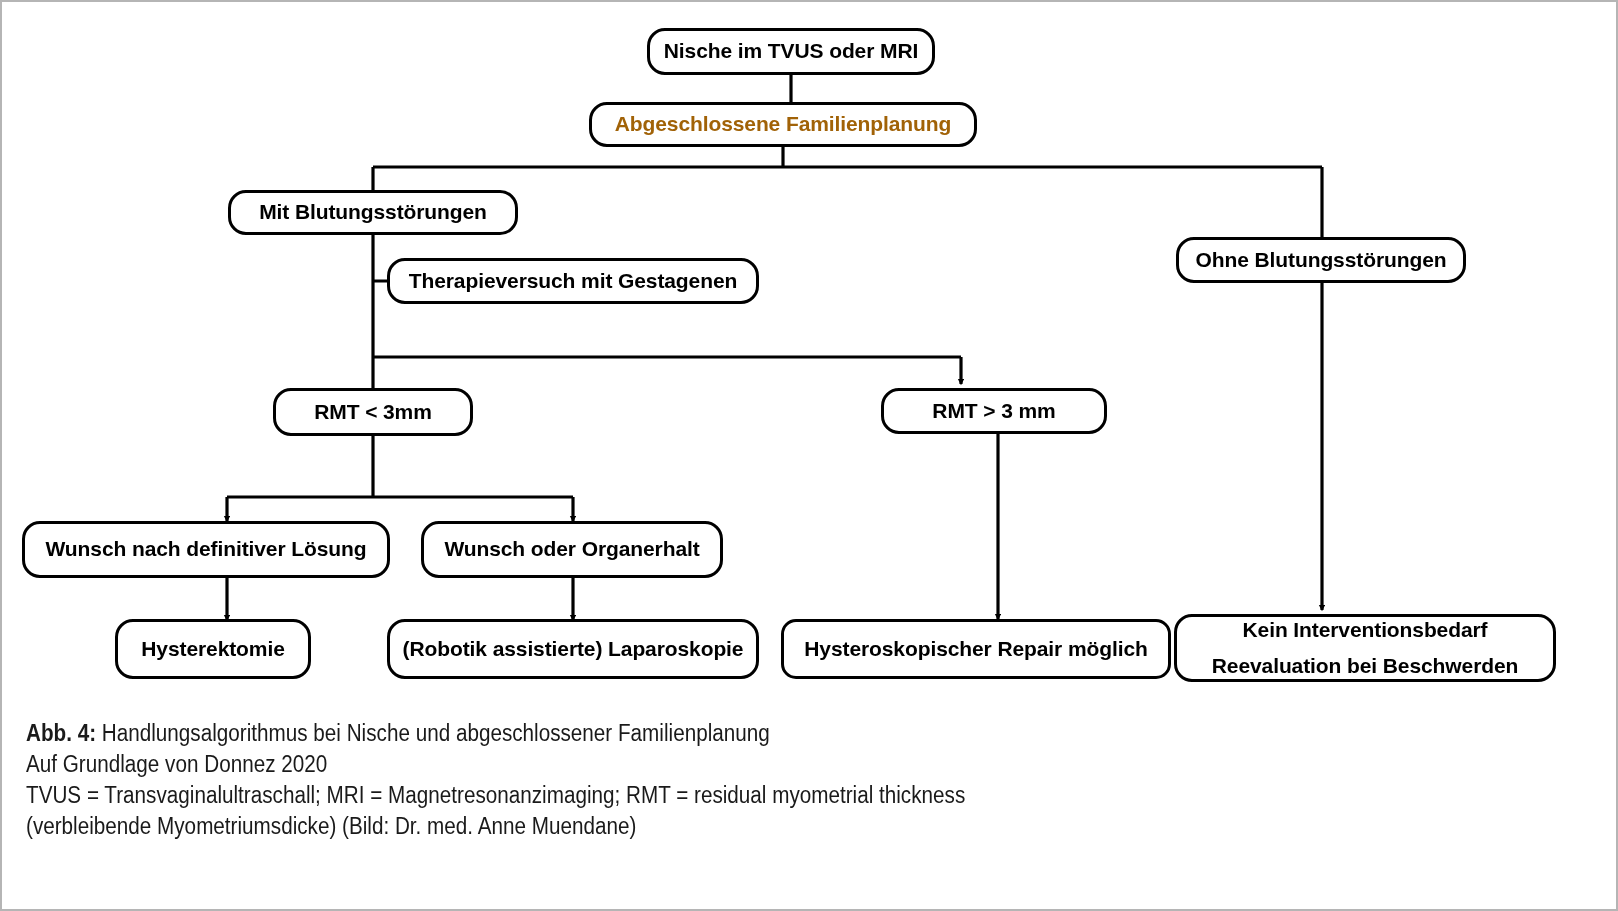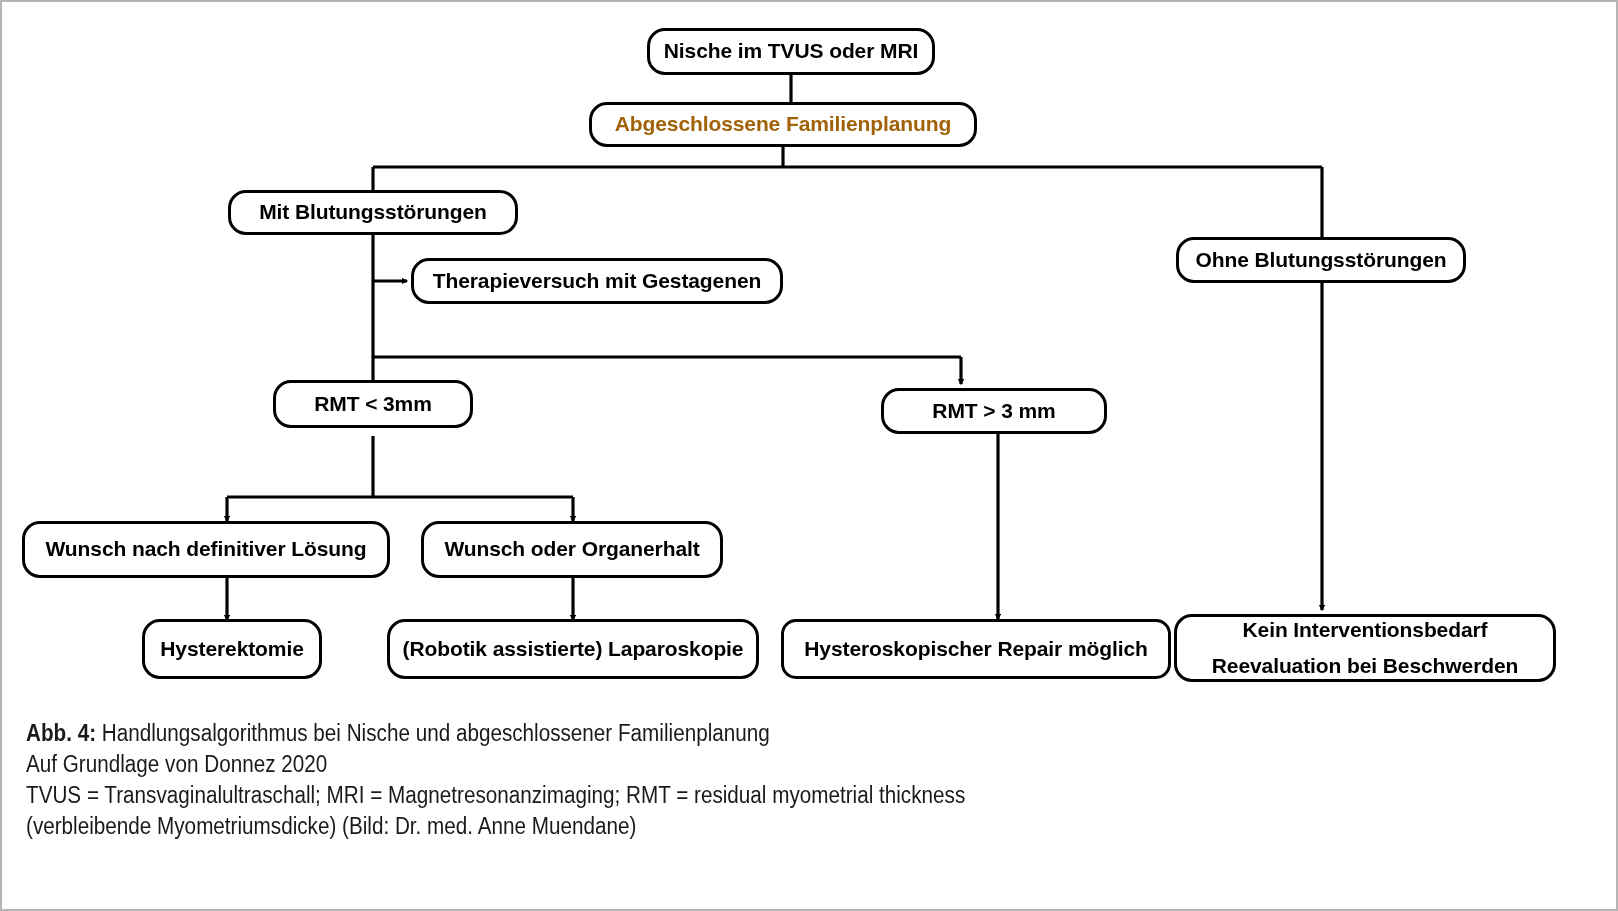--- a/index.html
+++ b/index.html
@@ -119,41 +119,41 @@
   </div>
 
   <div class="node" style="left:226px; top:188px; width:290px; height:45px;">
     <span>Mit Blutungsstörungen</span>
   </div>
 
   <div class="node" style="left:1174px; top:204px; width:290px; height:46px;margin-top:31px;">
     <span>Ohne Blutungsstörungen</span>
   </div>
 
-  <div class="node" style="left:409px; top:256px; width:372px; height:46px;">
+  <div class="node" style="left:385px; top:256px; width:372px; height:46px;">
     <span>Therapieversuch mit Gestagenen</span>
   </div>
 
-  <div class="node" style="left:271px; top:378px; width:200px; height:48px;">
+  <div class="node" style="left:271px; top:386px; width:200px; height:48px;">
     <span>RMT &lt; 3mm</span>
   </div>
 
   <div class="node" style="left:847px; top:386px; width:226px; height:46px;margin-left:32px;">
     <span>RMT &gt; 3 mm</span>
   </div>
 
   <div class="node" style="left:20px; top:519px; width:368px; height:57px;text-align:center;">
     <span>Wunsch nach definitiver Lösung</span>
   </div>
 
   <div class="node" style="left:419px; top:519px; width:302px; height:57px;">
     <span>Wunsch oder Organerhalt</span>
   </div>
 
-  <div class="node" style="left:113px; top:617px; width:180px; height:60px;margin-left:27px;">
+  <div class="node" style="left:113px; top:617px; width:196px; height:60px;">
     <span>Hysterektomie</span>
   </div>
 
   <div class="node" style="left:385px; top:617px; width:372px; height:60px;">
     <span>(Robotik assistierte) Laparoskopie</span>
   </div>
 
   <div class="node" style="left:779px; top:617px; width:390px; height:60px;border-radius:15px;">
     <span>Hysteroskopischer Repair möglich</span>
   </div>

